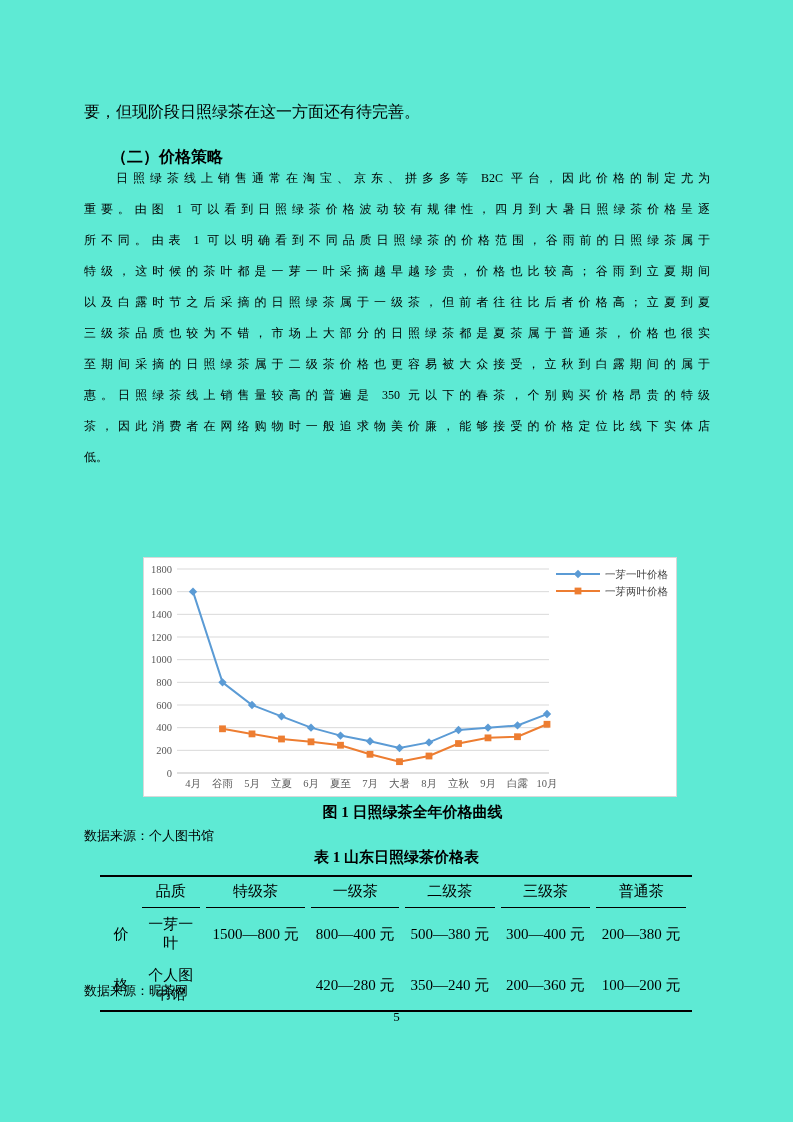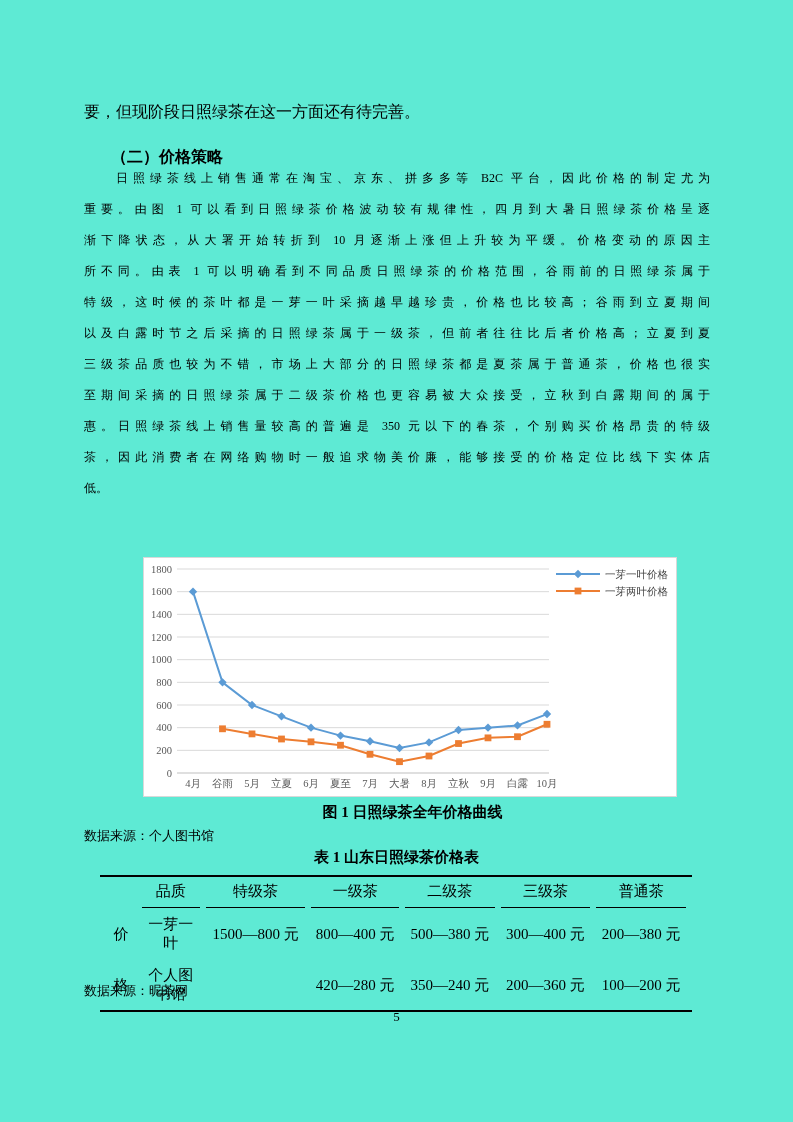--- a/index.html
+++ b/index.html
@@ -66,21 +66,20 @@
 
 <div class="page">
 
   <div class="intro-line">要，但现阶段日照绿茶在这一方面还有待完善。</div>
 
   <div class="section-heading">（二）价格策略</div>
 
   <div class="para">
     <div class="pline first">日照绿茶线上销售通常在淘宝、京东、拼多多等 B2C 平台，因此价格的制定尤为</div>
     <div class="pline">重要。由图 1 可以看到日照绿茶价格波动较有规律性，四月到大暑日照绿茶价格呈逐</div>
-    <div class="pline">渐下降状态，从大署开始转折到 10 月逐渐上涨但上升较为平缓。价格变动的原因主</div>
     <div class="pline">所不同。由表 1 可以明确看到不同品质日照绿茶的价格范围，谷雨前的日照绿茶属于</div>
     <div class="pline">特级，这时候的茶叶都是一芽一叶采摘越早越珍贵，价格也比较高；谷雨到立夏期间</div>
     <div class="pline">以及白露时节之后采摘的日照绿茶属于一级茶，但前者往往比后者价格高；立夏到夏</div>
     <div class="pline">三级茶品质也较为不错，市场上大部分的日照绿茶都是夏茶属于普通茶，价格也很实</div>
     <div class="pline">至期间采摘的日照绿茶属于二级茶价格也更容易被大众接受，立秋到白露期间的属于</div>
     <div class="pline">惠。日照绿茶线上销售量较高的普遍是 350 元以下的春茶，个别购买价格昂贵的特级</div>
     <div class="pline">茶，因此消费者在网络购物时一般追求物美价廉，能够接受的价格定位比线下实体店</div>
     <div class="pline last">低。</div>
   </div>
 

